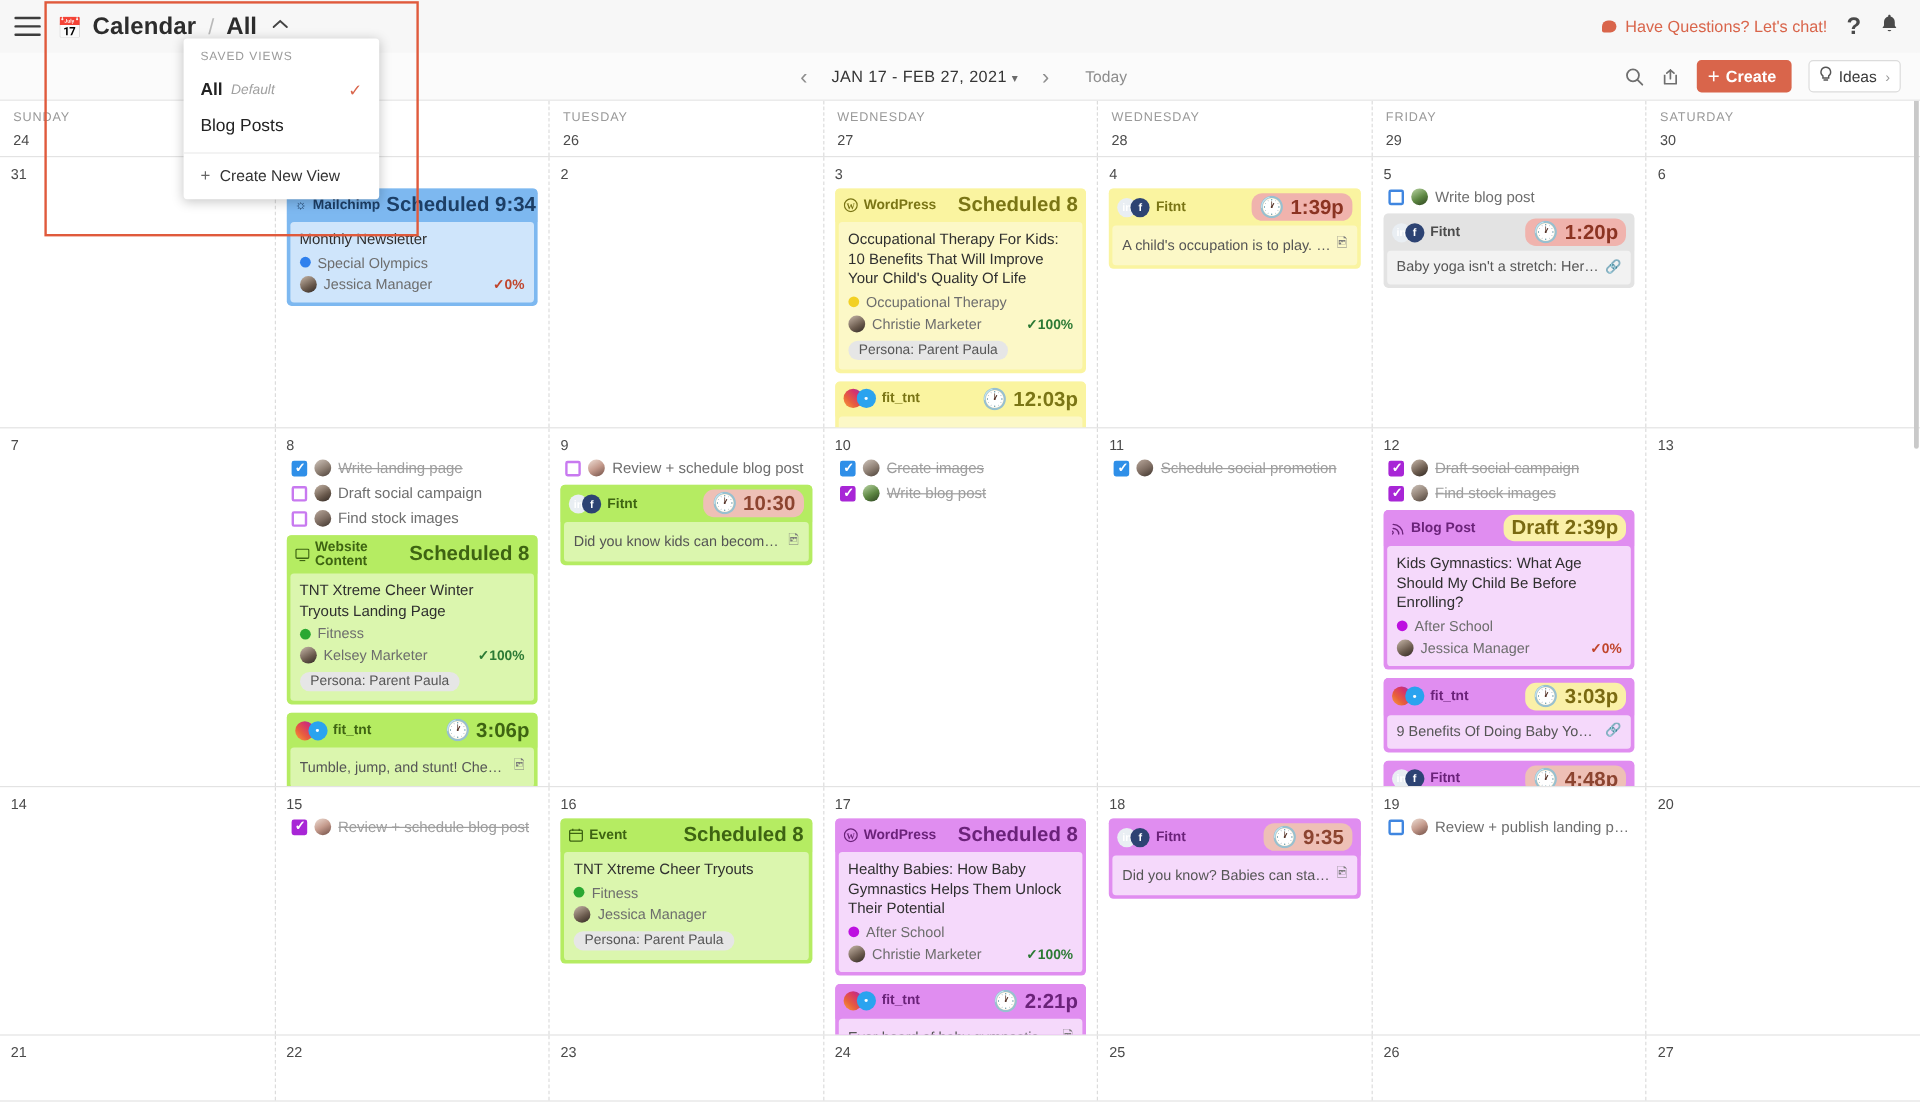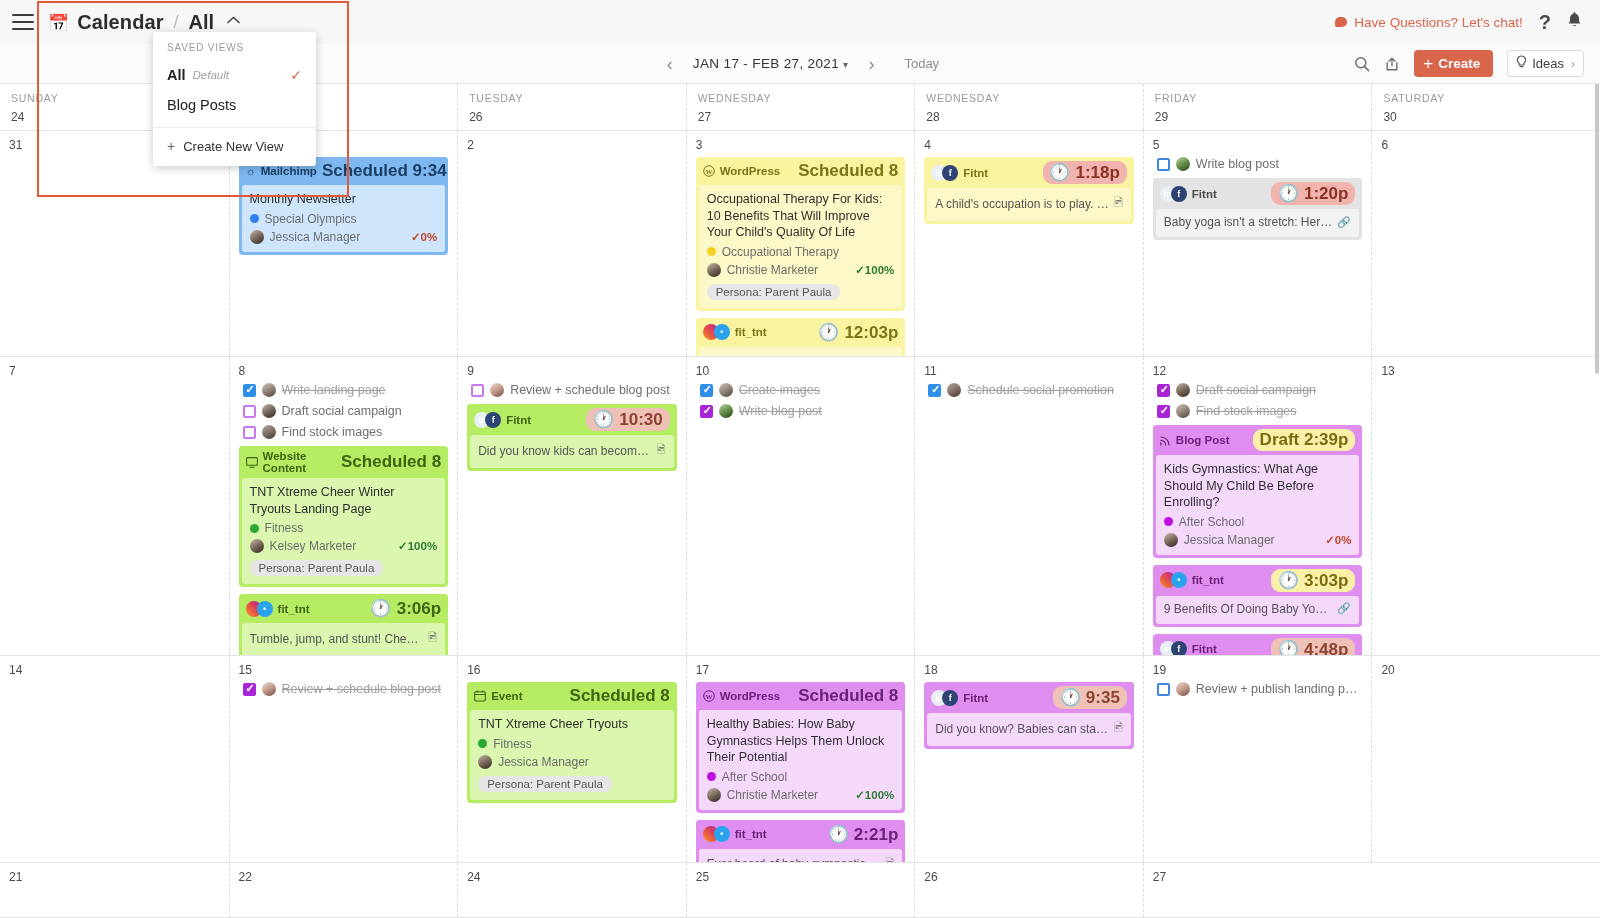--- a/index.html
+++ b/index.html
@@ -388,21 +388,21 @@
           <div class="day-num">4</div>
           <div class="card th-yellow">
             <div class="card-head">
               <span class="src">
                 <span class="soc">
                   <span class="s1 li">in</span>
                   <span class="s2 fb" style="color:#fff;">f</span>
                 </span>
                 <span>Fitnt</span>
               </span>
-              <span class="meta pill pill-red">🕐 1:18p</span>
+              <span class="meta pill pill-red">🕐 1:39p</span>
             </div>
             <div class="card-body">
               <div class="snippet">
                 <span class="txt">A child's occupation is to play. Put the...</span>
                 <span class="ic">🖻</span>
               </div>
             </div>
           </div>
         </div>
         <div class="day">
@@ -741,20 +741,23 @@
         </div>
       </div>
       <div class="week w4">
         <div class="day">
           <div class="day-num">21</div>
         </div>
         <div class="day">
           <div class="day-num">22</div>
         </div>
         <div class="day">
+          <div class="day-num">23</div>
+        </div>
+        <div class="day">
           <div class="day-num">24</div>
         </div>
         <div class="day">
           <div class="day-num">25</div>
         </div>
         <div class="day">
           <div class="day-num">26</div>
         </div>
         <div class="day">
           <div class="day-num">27</div>

